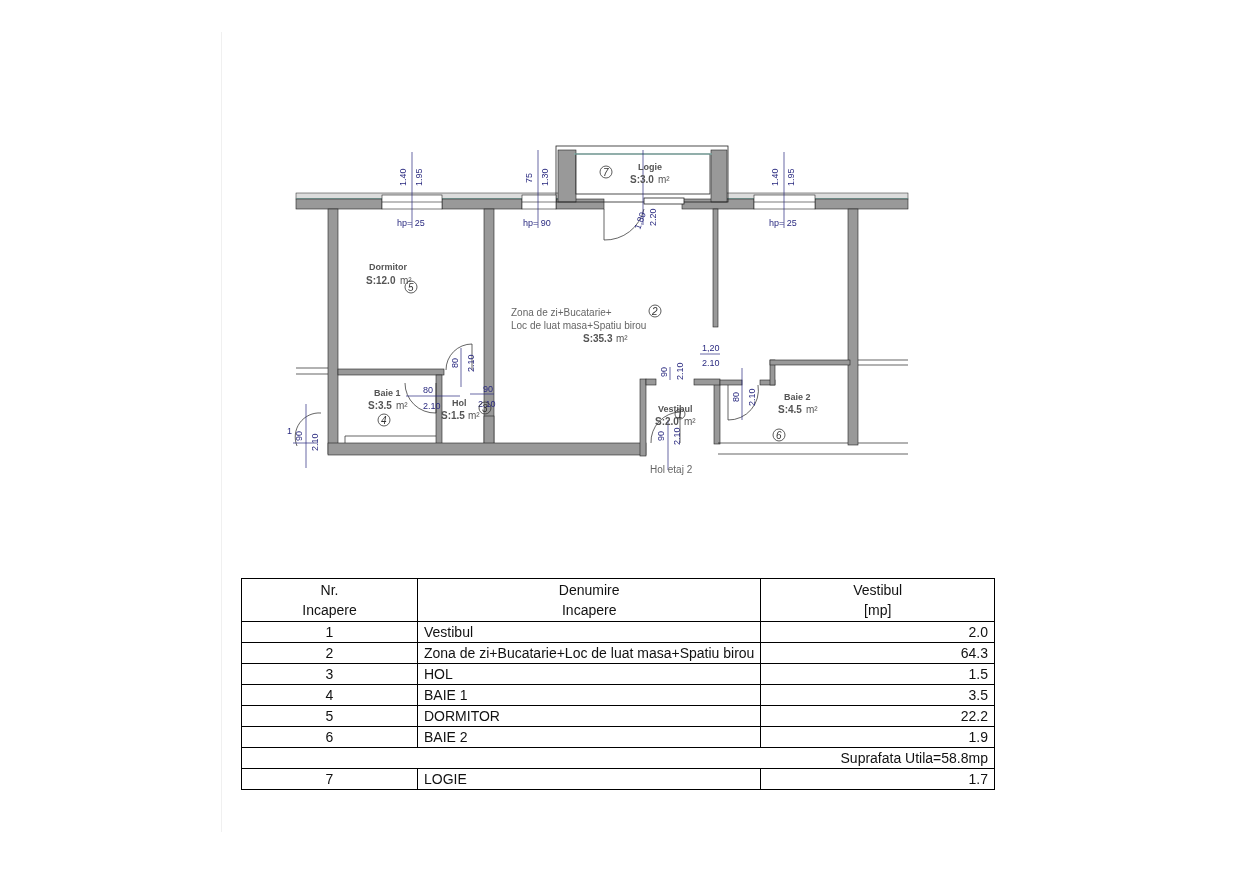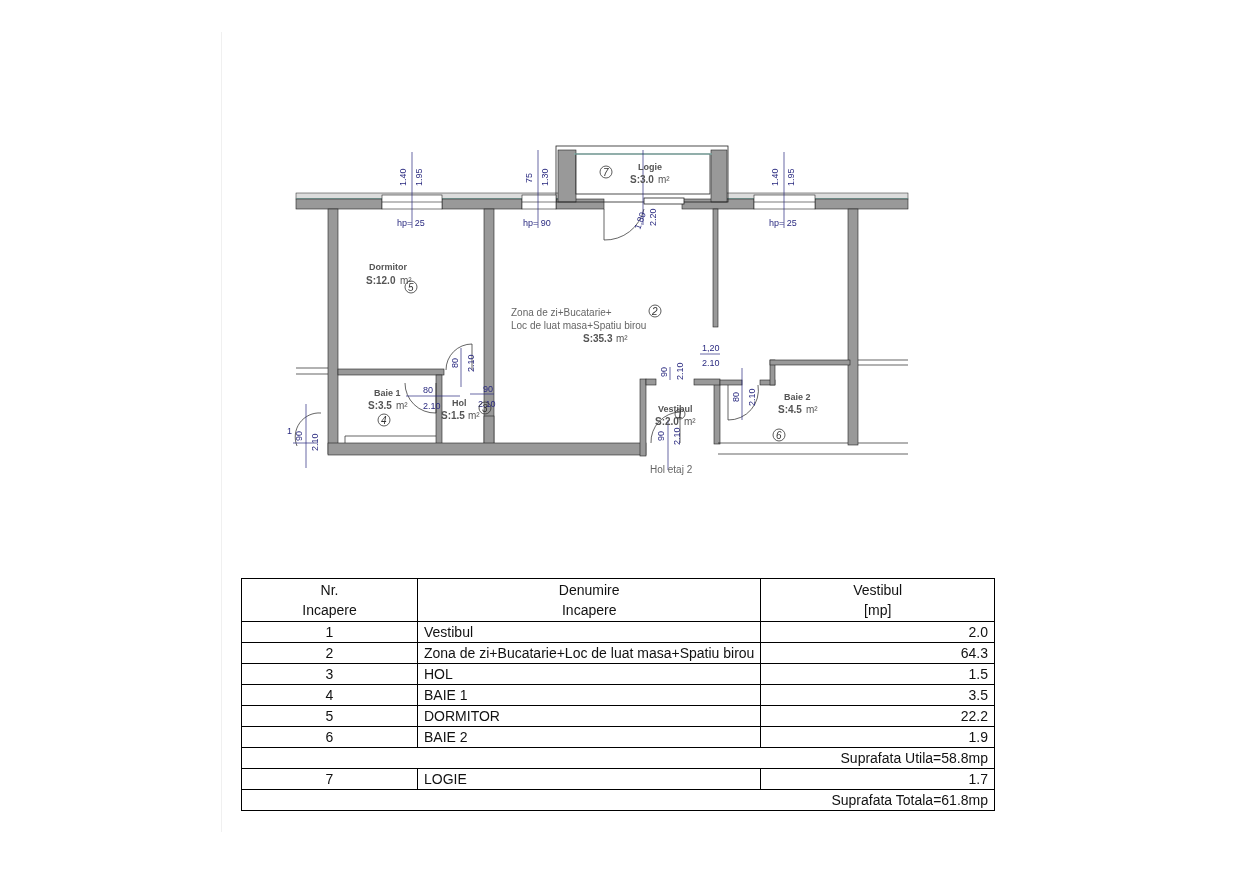--- a/index.html
+++ b/index.html
@@ -258,17 +258,14 @@
     <td class="c-area">1.9</td>
   </tr>
   <tr>
     <td colspan="3" class="summary">Suprafata Utila=58.8mp</td>
   </tr>
   <tr>
     <td class="c-nr">7</td>
     <td class="c-name">LOGIE</td>
     <td class="c-area">1.7</td>
   </tr>
-  <tr>
-    <td colspan="3" class="summary">Suprafata Totala=61.8mp</td>
-  </tr>
 </tbody>
   </table>
 
 </body></html>

